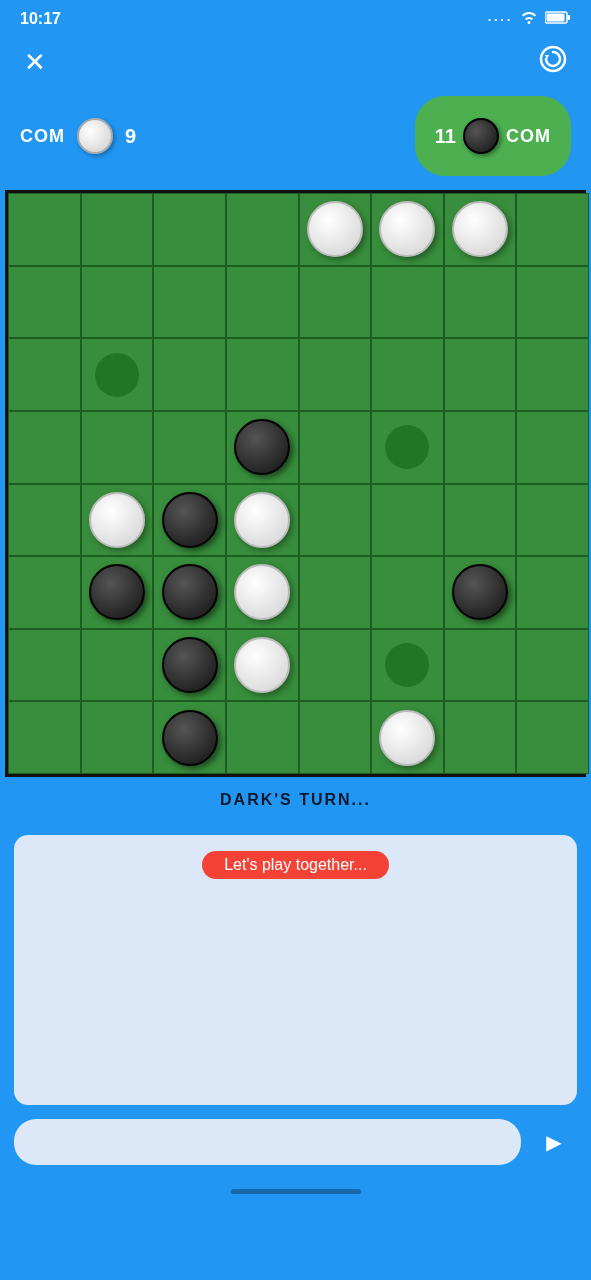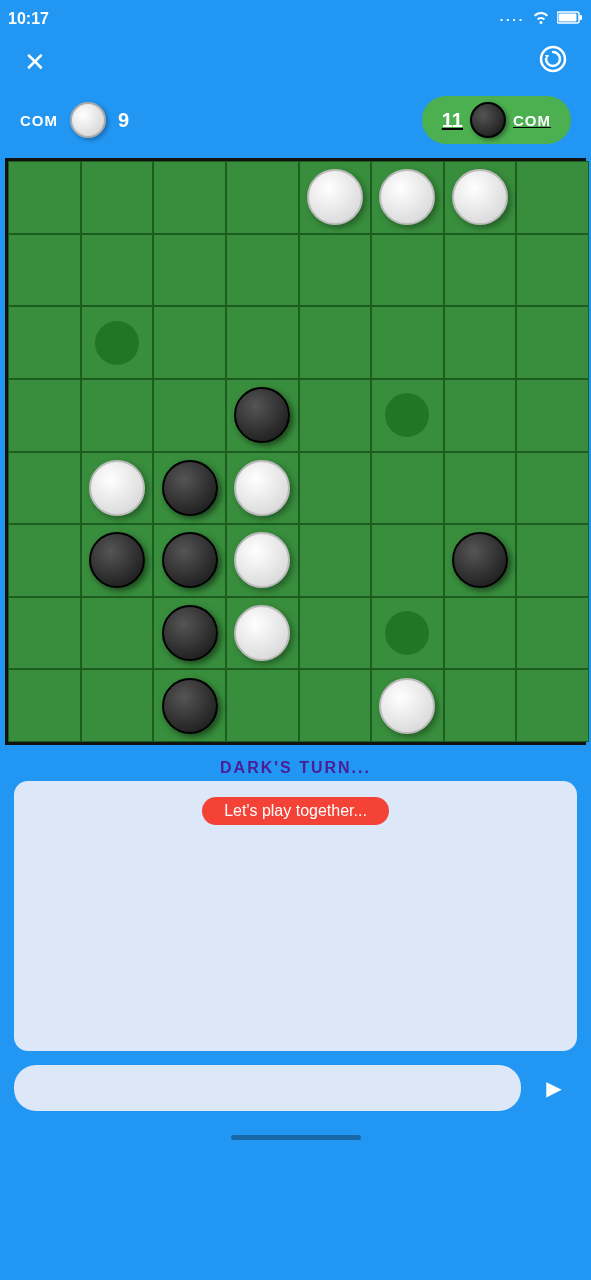--- a/index.html
+++ b/index.html
@@ -8,21 +8,21 @@
       min-height: 1280px;
       background: #2196F3;
       font-family: -apple-system, BlinkMacSystemFont, 'Helvetica Neue', Arial, sans-serif;
       overflow-x: hidden;
     }
     
     .status-bar {
       display: flex;
       justify-content: space-between;
       align-items: center;
-      padding: 10px 8px 5px;
+      padding: 10px 20px 5px;
       color: white;
       font-size: 16px;
       font-weight: 600;
     }
     .status-icons {
       display: flex;
       align-items: center;
       gap: 6px;
     }
     
@@ -56,26 +56,25 @@
       display: flex;
       align-items: center;
       gap: 12px;
     }
     .score-right {
       display: flex;
       align-items: center;
       gap: 7px;
       background: #4CAF50;
       border-radius: 30px;
-      padding: 6px 20px;
-      text-decoration: underline;
+      padding: 22px 20px;
     }
     .player-label {
       color: white;
-      font-size: 15px;
+      font-size: 18px;
       font-weight: 700;
       letter-spacing: 1px;
     }
     .piece-white {
       width: 36px;
       height: 36px;
       border-radius: 50%;
       background: radial-gradient(circle at 35% 35%, #ffffff, #cccccc);
       border: 2px solid #aaa;
       box-shadow: 2px 2px 4px rgba(0,0,0,0.3);
@@ -135,25 +134,25 @@
     }
     .disc.ghost {
       width: 44px;
       height: 44px;
       border-radius: 50%;
       background: rgba(0,80,0,0.4);
     }
     
     .turn-status {
       text-align: center;
-      color: #4c1d95;
+      color: #0f172a;
       font-size: 16px;
       font-weight: 600;
       letter-spacing: 2px;
-      padding: 14px 0 4px;
+      padding: 14px 0 26px;
     }
     
     .chat-container {
       margin: 0 14px 14px;
       background: #dce8f8;
       border-radius: 14px;
       min-height: 270px;
       padding: 16px;
       display: flex;
       flex-direction: column;

